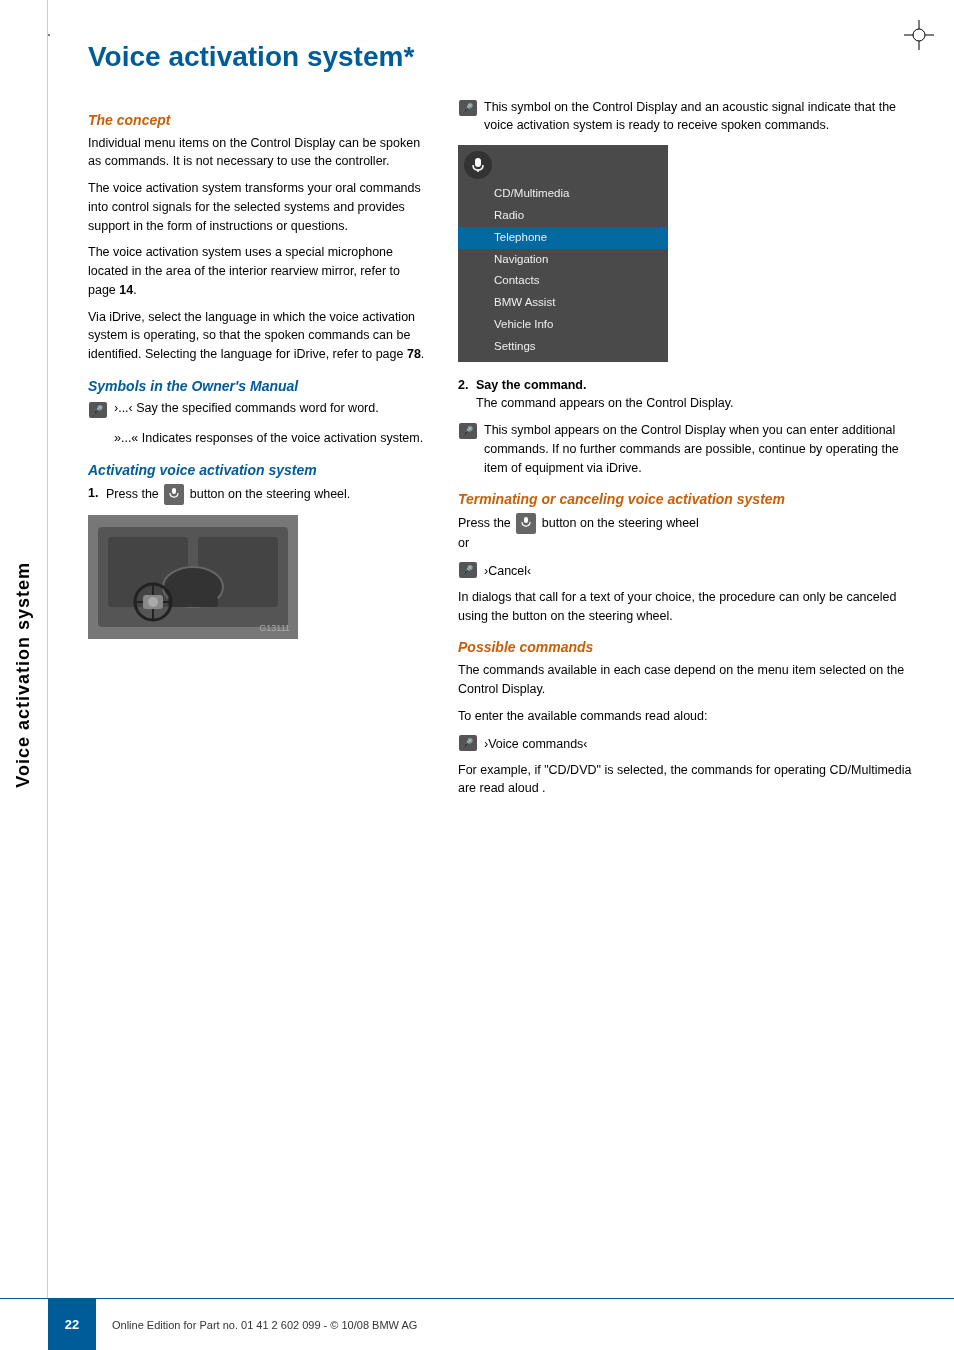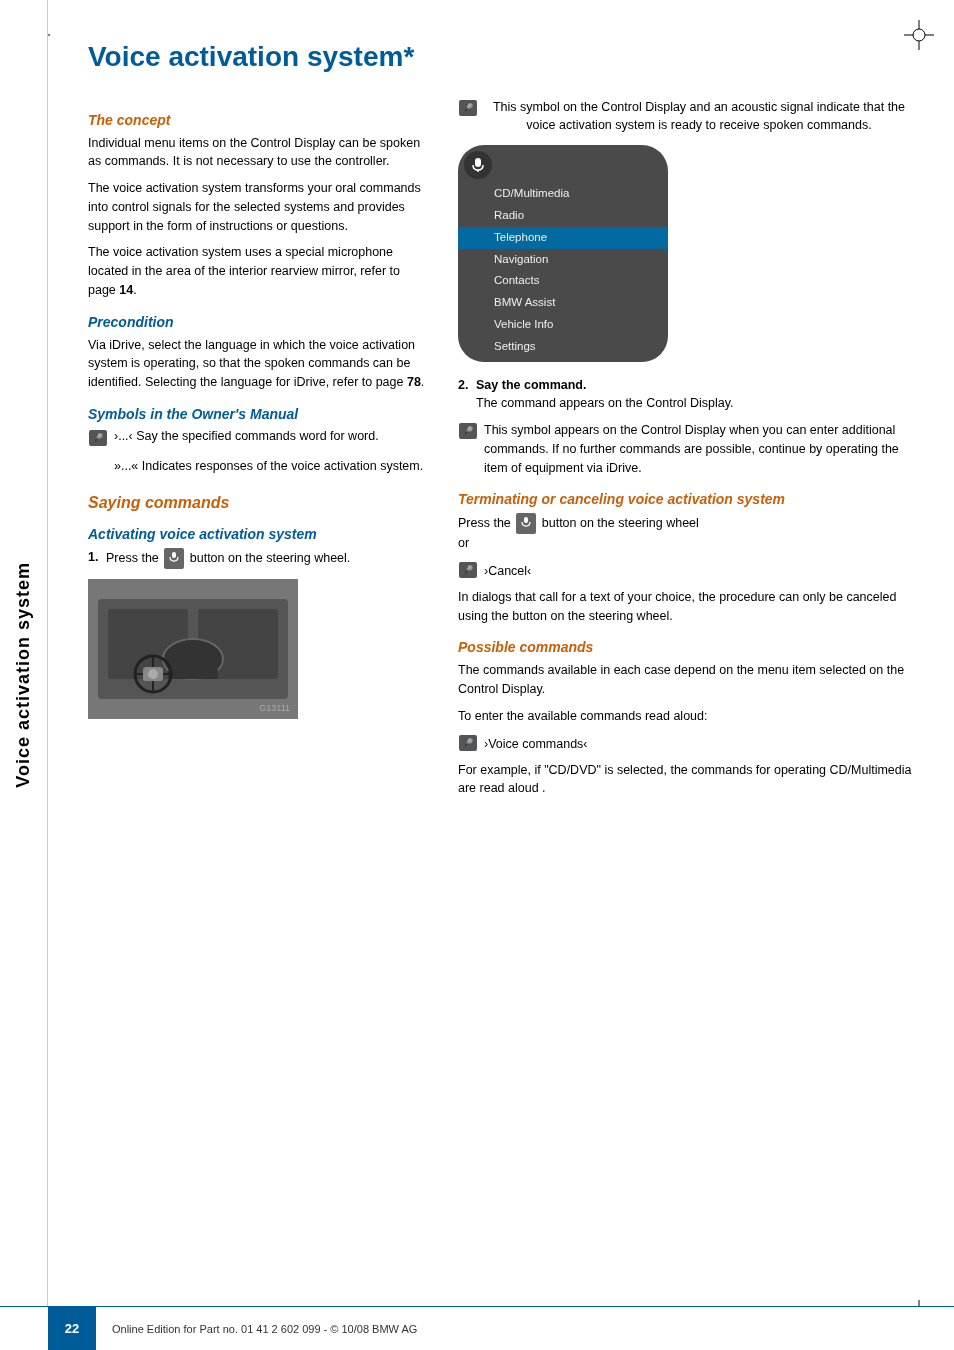--- a/index.html
+++ b/index.html
@@ -124,21 +124,21 @@
     }
     .numbered-item .num {
       flex-shrink: 0;
       width: 18px;
       font-weight: bold;
     }
 
     
     .car-image {
       width: 210px;
-      height: 140px;
+      height: 124px;
       background: #14532d;
       margin: 10px 0;
       display: flex;
       align-items: center;
       justify-content: center;
       position: relative;
       overflow: hidden;
     }
 
     
@@ -166,21 +166,21 @@
       width: 22px;
       margin-right: 4px;
     }
 
     
     .footer {
       position: absolute;
       bottom: 0;
       left: 0;
       right: 0;
-      height: 44px;
+      height: 52px;
       display: flex;
       align-items: center;
       border-top: 1px solid #005b99;
       background: #fff;
     }
     .footer .page-num {
       background: #005b99;
       color: #fff;
       width: 48px;
       height: 100%;
@@ -200,21 +200,20 @@
     
     .display-wrapper {
       position: relative;
       width: 220px;
       margin: 10px 0 14px 0;
     }
     .display-screen {
       background: #4a4a4a;
       padding: 4px 0;
       width: 210px;
-      border-radius: 26px;
     }
     .display-top {
       display: flex;
       align-items: center;
       padding: 2px 6px;
       margin-bottom: 2px;
     }
     .display-mic-area {
       width: 28px;
       height: 28px;
@@ -286,41 +285,39 @@
 
   <div class="two-col">
 
     <div class="col-left">
 
       <div class="section-heading orange">The concept</div>
       <p>Individual menu items on the Control Display can be spoken as commands. It is not necessary to use the controller.</p>
       <p>The voice activation system transforms your oral commands into control signals for the selected systems and provides support in the form of instructions or questions.</p>
       <p>The voice activation system uses a special microphone located in the area of the interior rearview mirror, refer to page <strong>14</strong>.</p>
 
-      <div class="section-heading">Precondition</div>
       <p>Via iDrive, select the language in which the voice activation system is operating, so that the spoken commands can be identified. Selecting the language for iDrive, refer to page <strong>78</strong>.</p>
 
       <div class="section-heading">Symbols in the Owner's Manual</div>
 
       <div class="symbol-row">
         <div class="sym-icon">
           <svg width="20" height="18" viewBox="0 0 20 18" xmlns="http://www.w3.org/2000/svg">
             <rect x="1" y="1" width="18" height="16" rx="2" fill="#555"></rect>
             <text x="10" y="13" text-anchor="middle" font-size="10" fill="#fff">🎤</text>
           </svg>
         </div>
         <span>›...‹ Say the specified commands word for word.</span>
       </div>
 
       <div class="symbol-row">
         <div class="sym-icon" style="width:22px;"></div>
         <span>»...« Indicates responses of the voice activation system.</span>
       </div>
 
-      <div class="section-heading orange" style="font-size:16px; margin-top:18px;">Saying commands</div>
 
       <div class="section-heading">Activating voice activation system</div>
 
       <div class="numbered-item">
         <span class="num">1.</span>
         <span>
           Press the
           <span style="display:inline-block; background:#666; border-radius:2px; padding:1px 4px; margin:0 2px; vertical-align:middle;">
             <svg width="12" height="10" viewBox="0 0 12 10" xmlns="http://www.w3.org/2000/svg">
               <rect x="4" y="0" width="4" height="6" rx="2" fill="#fff"></rect>
@@ -356,21 +353,21 @@
 
     <div class="col-right">
 
       <div class="symbol-row" style="margin-bottom:10px;">
         <div class="sym-icon">
           <svg width="20" height="18" viewBox="0 0 20 18" xmlns="http://www.w3.org/2000/svg">
             <rect x="1" y="1" width="18" height="16" rx="2" fill="#555"></rect>
             <text x="10" y="13" text-anchor="middle" font-size="10" fill="#fff">🎤</text>
           </svg>
         </div>
-        <p style="margin:0;text-align:center;">This symbol on the Control Display and an acoustic signal indicate that the voice activation system is ready to receive spoken commands.</p>
+        <p style="margin:0;">This symbol on the Control Display and an acoustic signal indicate that the voice activation system is ready to receive spoken commands.</p>
       </div>
 
       <div class="display-wrapper">
         <div class="display-screen">
           <div class="display-top">
             <div class="display-mic-area">
               <svg width="16" height="16" viewBox="0 0 16 16" xmlns="http://www.w3.org/2000/svg">
                 <rect x="5" y="1" width="6" height="9" rx="3" fill="#fff"></rect>
                 <path d="M3 8 Q3 13 8 13 Q13 13 13 8" stroke="#fff" stroke-width="1.5" fill="none"></path>
                 <line x1="8" y1="13" x2="8" y2="15" stroke="#fff" stroke-width="1.5"></line>

